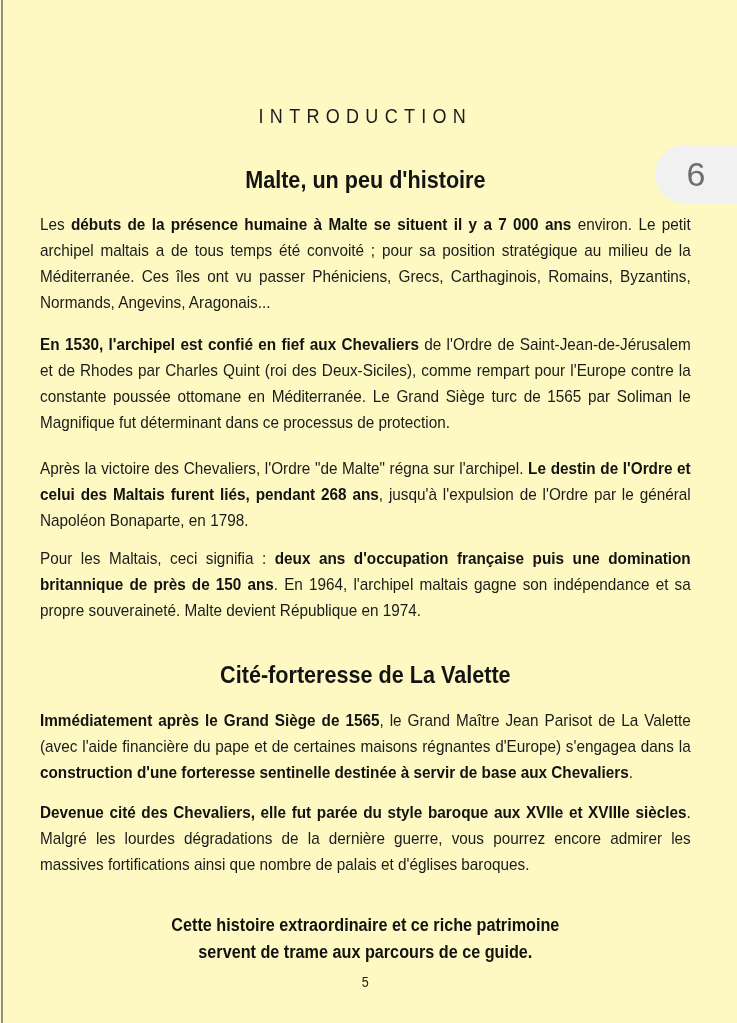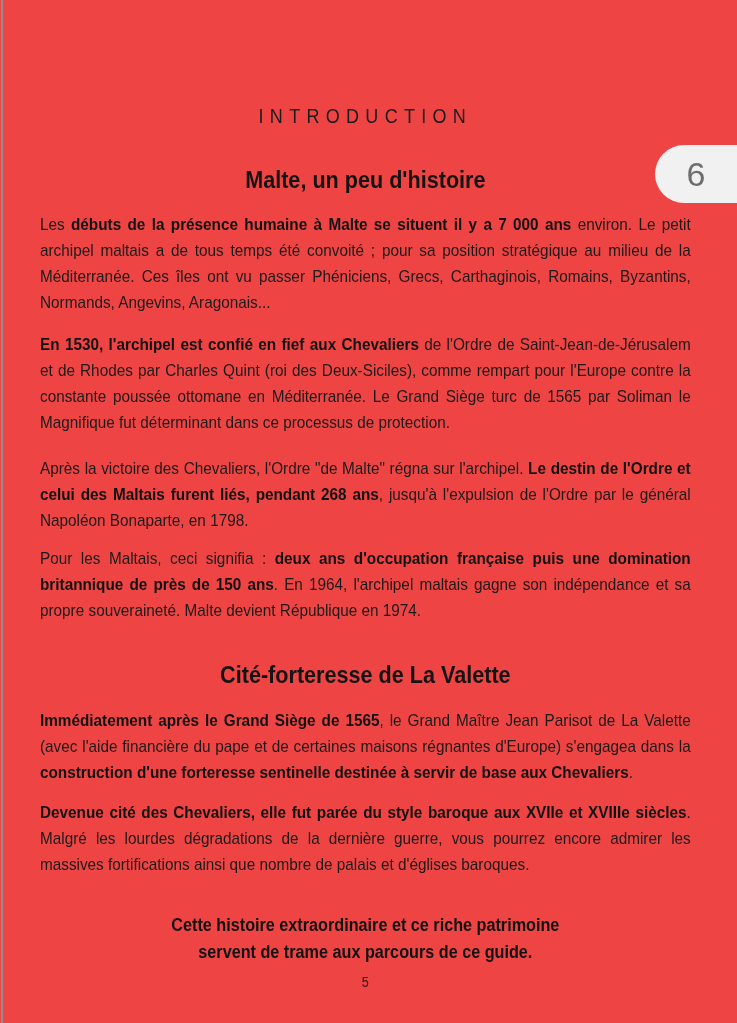--- a/index.html
+++ b/index.html
@@ -4,21 +4,21 @@
 <style>
   html, body {
     margin: 0;
     padding: 0;
     background: #ffffff;
   }
   .page {
     position: relative;
     width: 737px;
     height: 1023px;
-    background: #ef4444;
+    background: #fef9c3;
     overflow: hidden;
     font-family: "Liberation Sans", sans-serif;
     color: #161616;
   }
   .left-rule {
     position: absolute;
     left: 1px;
     top: 0;
     width: 2px;
     height: 100%;

